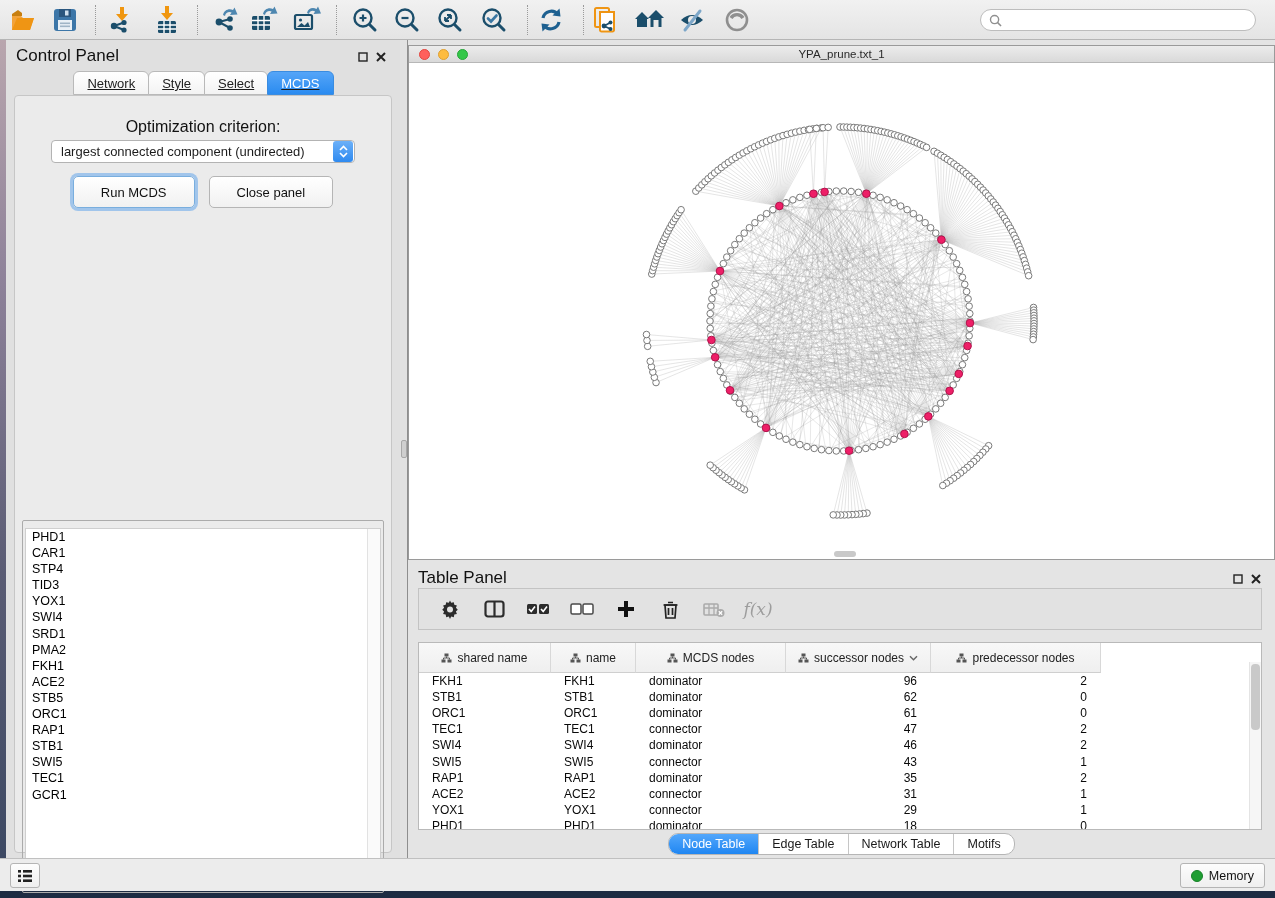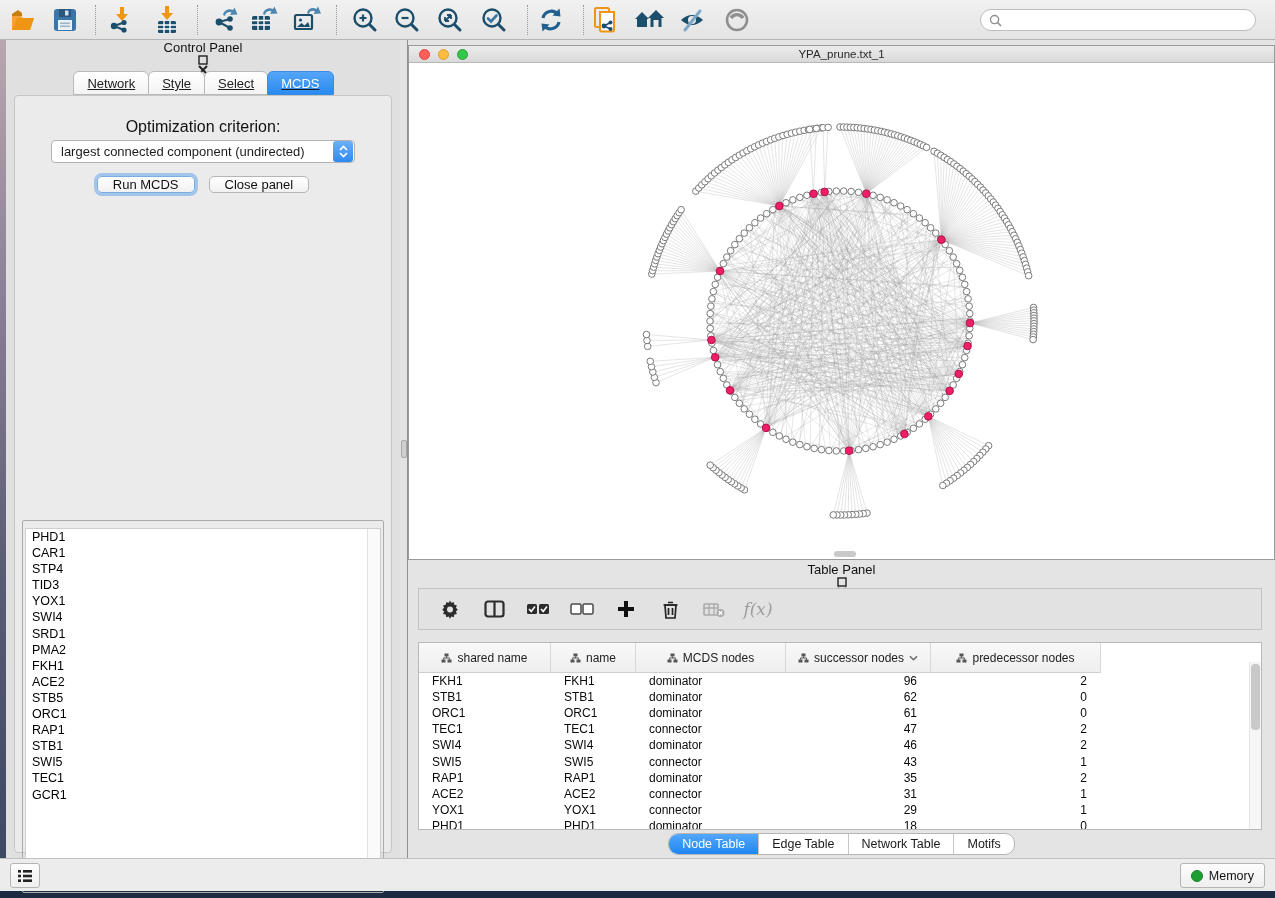--- a/index.html
+++ b/index.html
@@ -25,38 +25,38 @@
   
   .sliver { position:absolute; left:0; top:40px; width:6px; height:818px;
     background:linear-gradient(#b9a6ae,#8d8199 30%,#5a5c74 65%,#3d4963); }
   .divider { position:absolute; left:400px; top:40px; width:8px; height:818px;
     background:#e2e2e2; border-right:1px solid #8f8f8f; }
   .divider .grip { position:absolute; left:1px; top:400px; width:6px; height:18px;
     background:#cfcfcf; border:1px solid #a8a8a8; border-radius:2px; }
 
   
   .cpanel { position:absolute; left:6px; top:40px; width:394px; height:818px; background:#e0e0e0; }
-  .panel-title { display:flex; align-items:center; height:26px; padding:0 10px; font-size:13px; color:#111;flex-direction:column; }
+  .panel-title { display:flex; align-items:flex-end; height:26px; padding:0 10px; font-size:17px; color:#111; }
   .panel-title .sp { flex:1; }
   .winbtn { width:18px; height:18px; display:flex; align-items:center; justify-content:center; }
   .tabrow { display:flex; justify-content:center; position:relative; z-index:2; margin-top:5px;text-decoration:underline; }
   .ttab { background:linear-gradient(#ffffff,#f3f3f3); border:1px solid #b9b9b9; padding:4px 13px 3px;
     font-size:13px; border-radius:6px 6px 0 0; margin-right:-1px; color:#222; }
   .ttab.active { background:linear-gradient(#55a5f8,#2a8bf0); color:#fff; border-color:#3a8ce0; }
   .cpcontent { position:absolute; left:8px; right:8px; top:55px; bottom:5px;
     background:#ebebeb; border:1px solid #c6c6c6; border-radius:4px; }
   .optlabel { text-align:center; margin-top:22px; font-size:16px; color:#111; }
   .selectbox { position:absolute; left:36px; right:36px; top:44px; height:23px; background:#fff;
     border:1px solid #b3b3b3; border-radius:4px; display:flex; align-items:center; font-size:13px; }
   .selectbox .val { flex:1; padding-left:9px; white-space:nowrap; }
   .selectbox .stepper { width:20px; height:21px; margin-right:1px; border-radius:3px;
     background:linear-gradient(#6cb0f8,#2e8af0); display:flex; flex-direction:column;
     align-items:center; justify-content:center; gap:1px; }
   .btnrow { position:absolute; left:0; right:0; top:80px; display:flex; justify-content:center; gap:14px; }
-  .pushbtn { height:17px; padding:0 15px; font-size:13px; color:#111;
+  .pushbtn { height:32px; padding:0 27px; font-size:13px; color:#111;
     background:linear-gradient(#ffffff,#f1f1f1); border:1px solid #b5b5b5; border-radius:5px;
     display:flex; align-items:center; }
   .pushbtn.focus { border-color:#79aede; box-shadow:0 0 0 3px rgba(100,165,235,.55); }
   .fieldset { position:absolute; left:7px; right:7px; top:424px; height:373px;
     border:1px solid #ababab; border-radius:2px; }
   .fieldset .legend { position:absolute; left:8px; top:-8px; background:#ebebeb; padding:0 4px;
     font-size:13px; color:#111;margin-top:36px; }
   .mcdslist { position:absolute; left:2px; right:2px; top:7px; bottom:2px; background:#fff;
     border:1px solid #cfcfcf; overflow:hidden; }
   .mcdslist .item { font-size:12.5px; line-height:16.1px; padding-left:6px; color:#000; }

